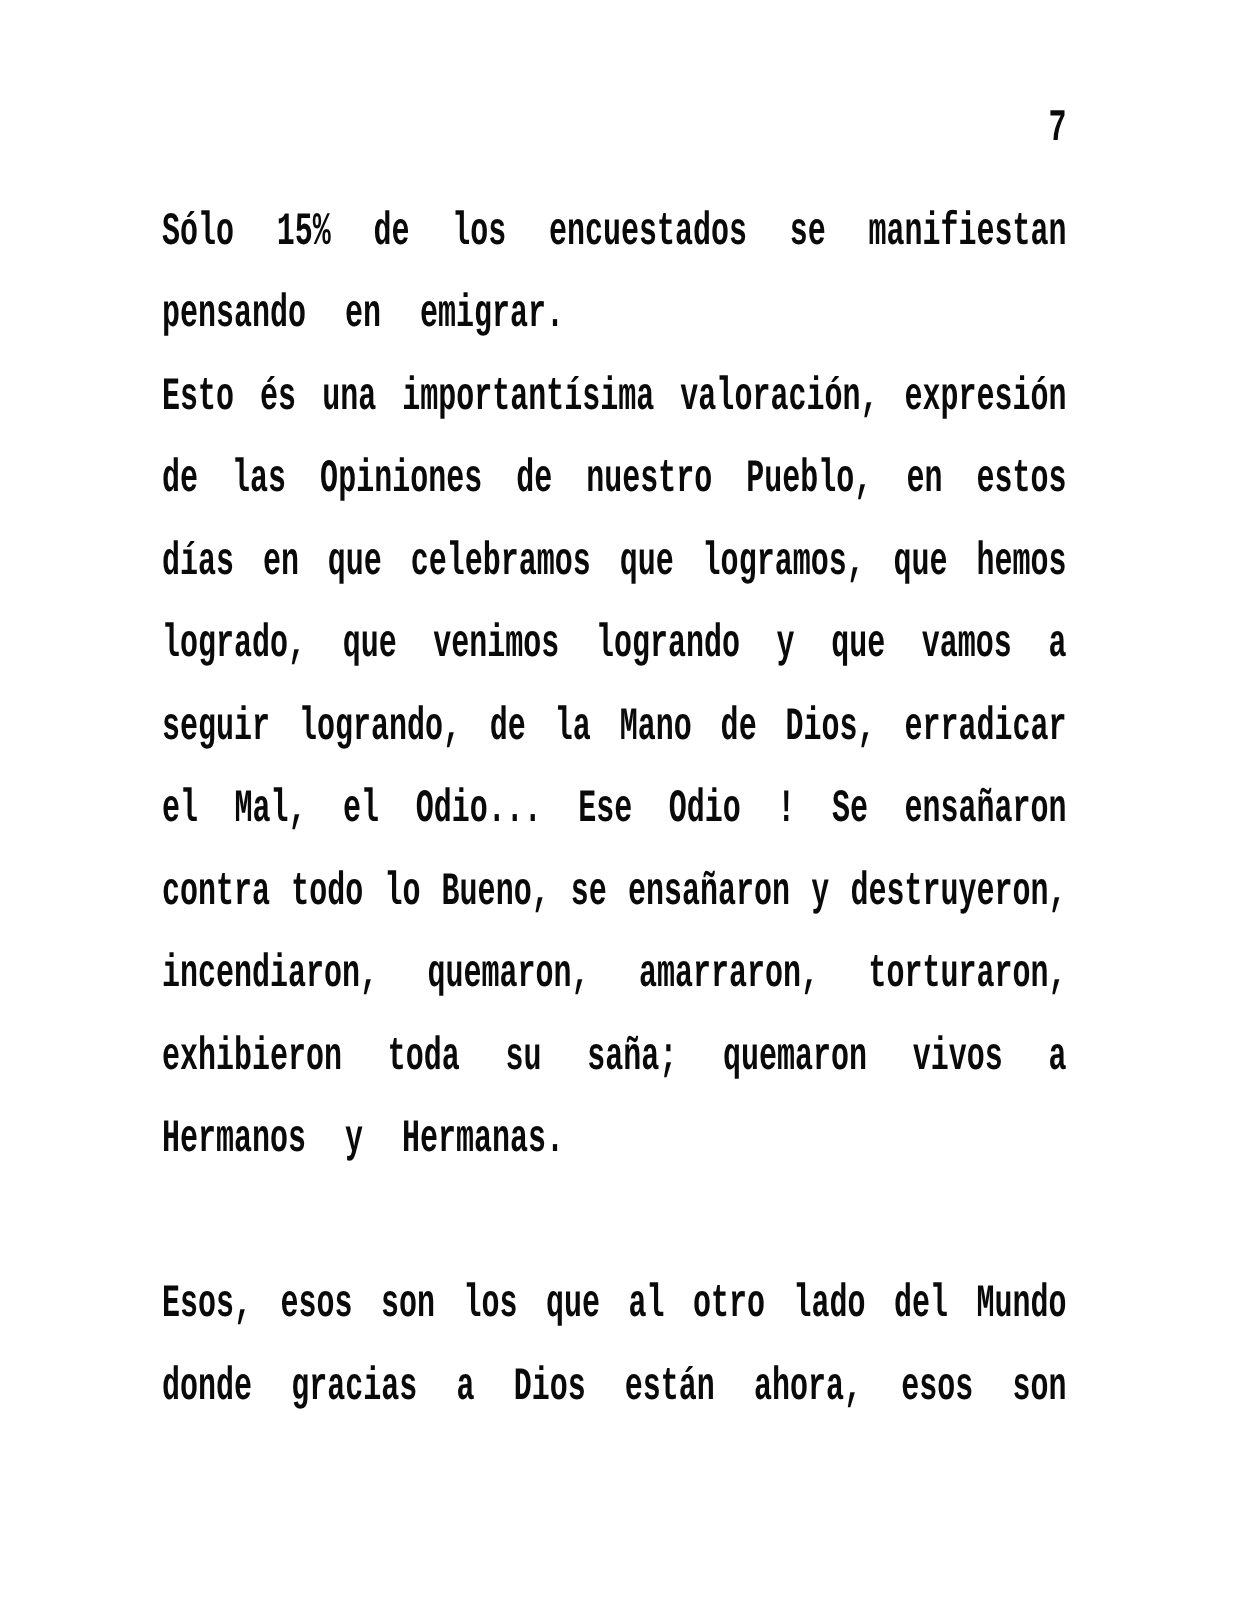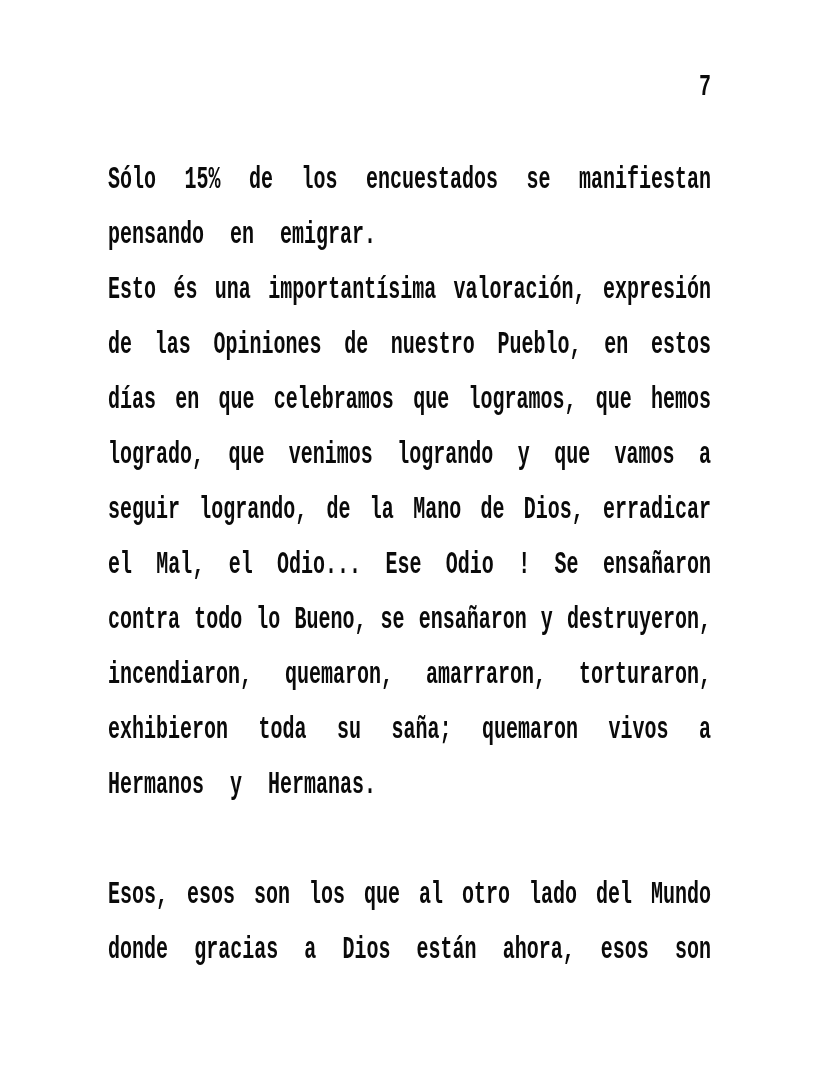--- a/index.html
+++ b/index.html
@@ -22,21 +22,21 @@
     top: 72px;
     right: 114px;
     font-size: 20px;
     line-height: 30px;
     transform: scaleY(1.5);
     transform-origin: 50% 50%;
   }
   .text-block {
     position: absolute;
     left: 108px;
-    top: 152px;
+    top: 128px;
     width: 603px;
   }
   .line {
     height: 55px;
     line-height: 55px;
     font-size: 20px;
     transform: scaleY(1.55);
     transform-origin: 50% 50%;
     white-space: normal;
   }

